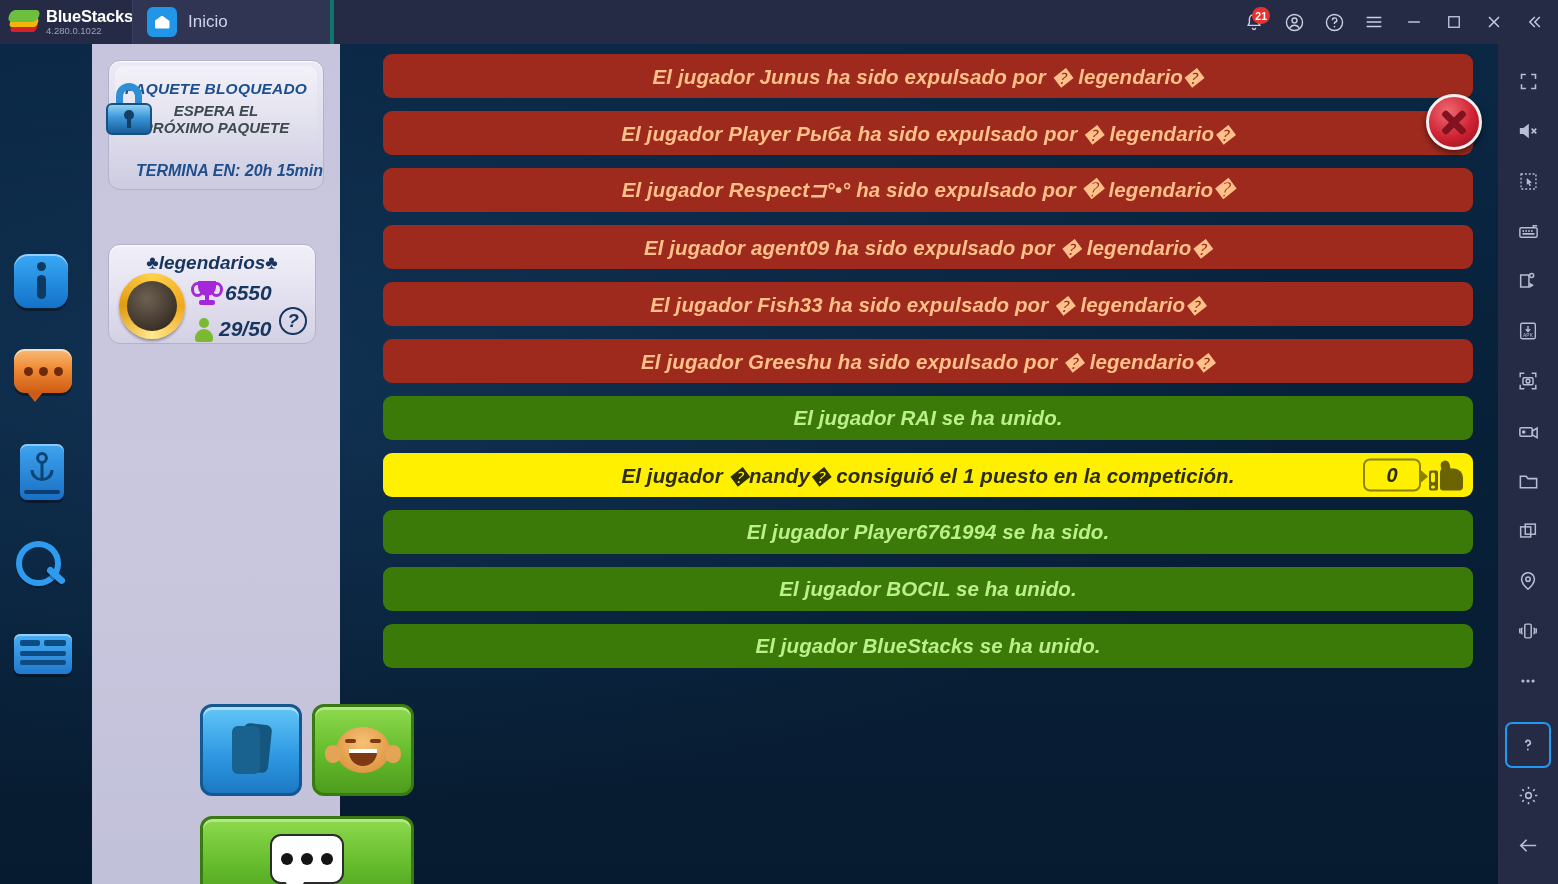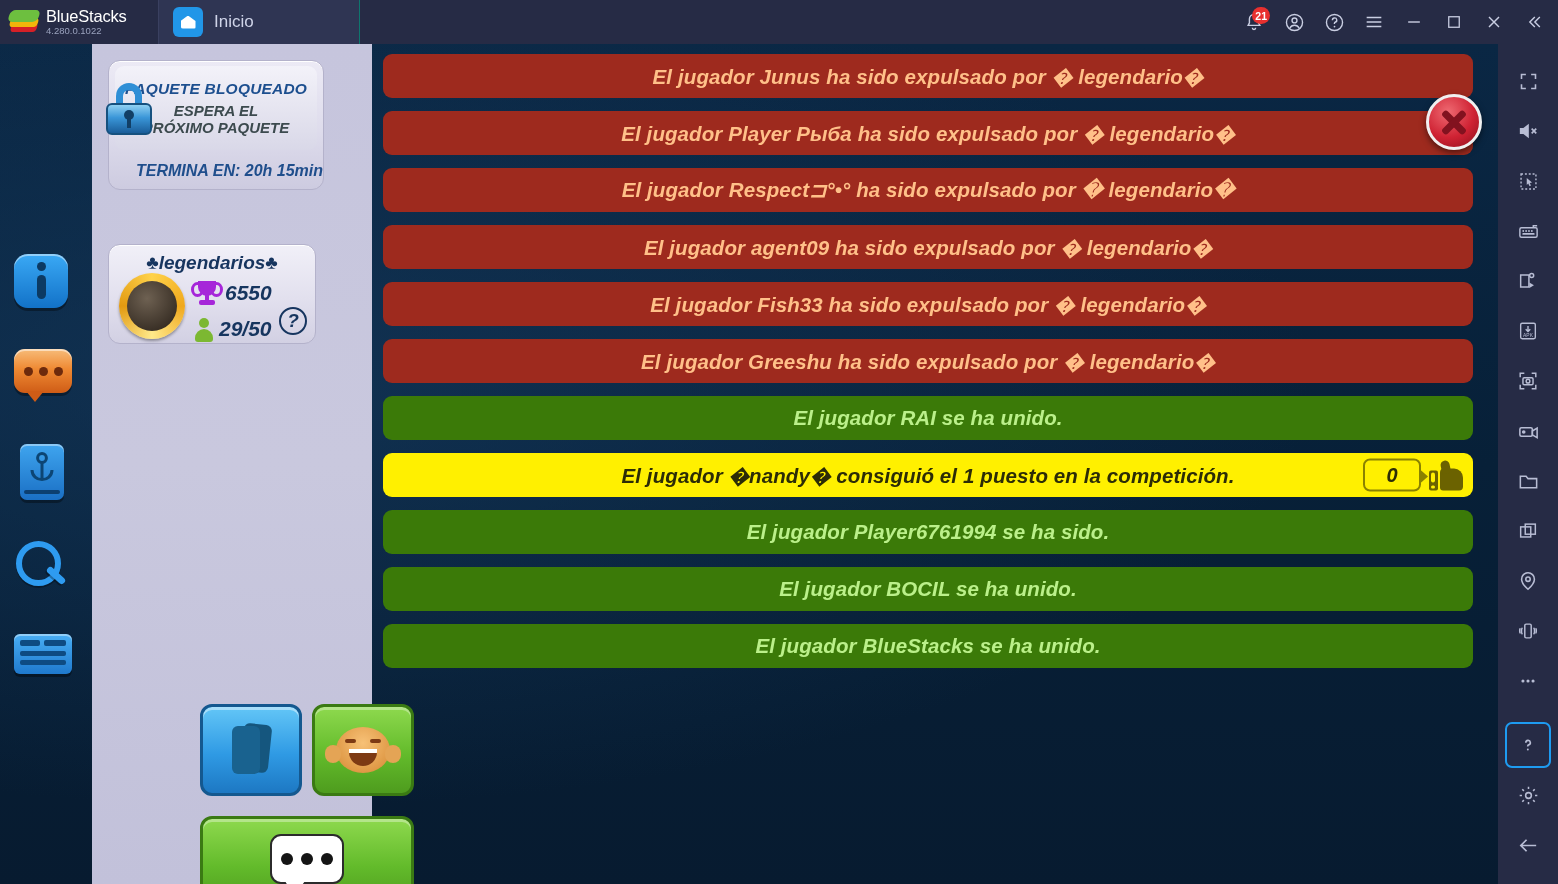--- a/index.html
+++ b/index.html
@@ -26,29 +26,29 @@
   }
   .bs-logo i {
     position: absolute; left: 0; width: 30px; height: 9px; border-radius: 3px/4px;
     display: block;
     transform: skewX(-18deg);
   }
   .bs-logo i.l1 { top: 14px; background: #d62027; width: 26px; left: 2px;}
   .bs-logo i.l2 { top: 9px;  background: #f2b50a; width: 28px; left: 1px;}
   .bs-logo i.l3 { top: 1px;  background: #6dbf3f; height: 12px; border-radius: 5px; }
   .bs-text { line-height: 1.05; }
-  .bs-name { color: #fff; font-size: 16.5px; font-weight: normal; letter-spacing: -0.2px;}
+  .bs-name { color: #fff; font-size: 16.5px; font-weight: bold; letter-spacing: -0.2px;}
   .bs-ver  { color: #9aa2bd; font-size: 9.5px; margin-top: 1px;}
 
   .tab {
     position: relative; height: 44px; display: flex; align-items: center;
     gap: 11px; padding: 0 16px 0 14px; min-width: 200px;
     border-left: 1px solid #3a4060;
-    border-right: 1px solid #0f766e;
-    color: #cfd4e8; font-size: 17px; margin-left: 26px;
+    border-right: 4px solid #0f766e;
+    color: #cfd4e8; font-size: 17px;
   }
   .tab.home { background: #2f3553; width: 202px; }
   .tab.game { background: #1f2438; width: 202px; }
   .tab-ico { width: 30px; height: 30px; border-radius: 6px; flex: 0 0 auto; overflow:hidden; position: relative;}
   .tab-ico.home { background: #2196e8; display:flex; align-items:center; justify-content:center;}
   .tab-ico.home::before{
     content:""; width: 15px; height: 13px; background: #fff;
     clip-path: polygon(50% 0%, 100% 42%, 100% 100%, 0% 100%, 0% 42%);
     border-radius: 2px;
   }
@@ -142,21 +142,21 @@
     position:relative;
   }
   .ic-card i{position:absolute;background:#0e4b82;border-radius:2px;display:block;}
   .ic-card i.a{left:6px;top:6px;width:20px;height:6px;}
   .ic-card i.b{left:30px;top:6px;width:22px;height:6px;}
   .ic-card i.c{left:6px;top:17px;width:46px;height:5px;}
   .ic-card i.d{left:6px;top:26px;width:46px;height:5px;}
 
   
   .panel {
-    position: absolute; left: 92px; top: 0px; width: 280px; height: 840px;
+    position: absolute; left: 92px; top: 0px; width: 248px; height: 840px;
     background: linear-gradient(180deg,#c6c5dd 0%, #c9c8de 50%, #c2c1da 100%);
   }
   .pack-card{
     position:absolute; left:16px; top:16px; width:216px; height:130px;
     border-radius:12px;
     background: linear-gradient(180deg,#eceaf5 0%, #dedcec 55%, #cdcbe0 100%);
     border:1px solid #b4b2cb;
     box-shadow: inset 0 1px 0 #fff;
   }
   .pack-inner{

